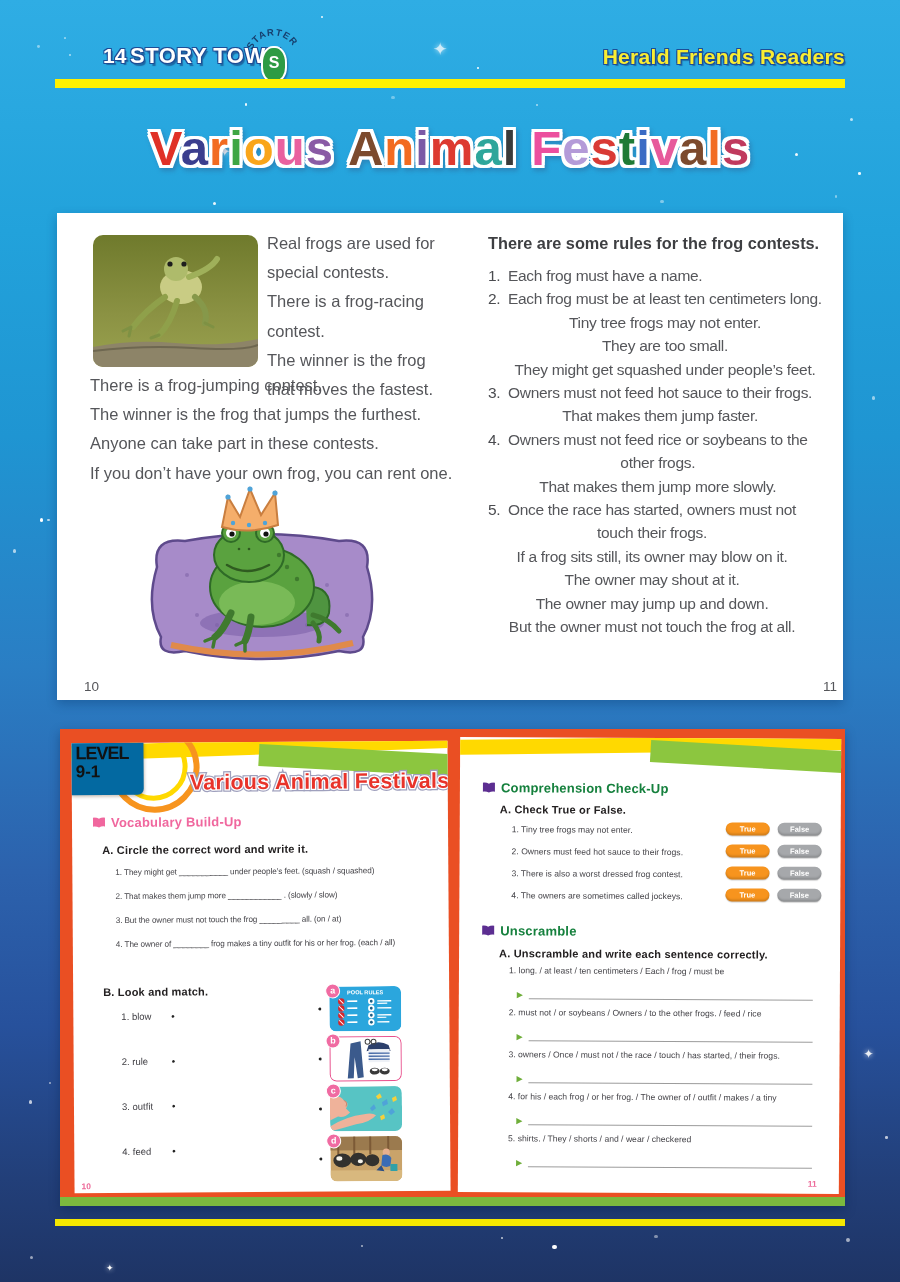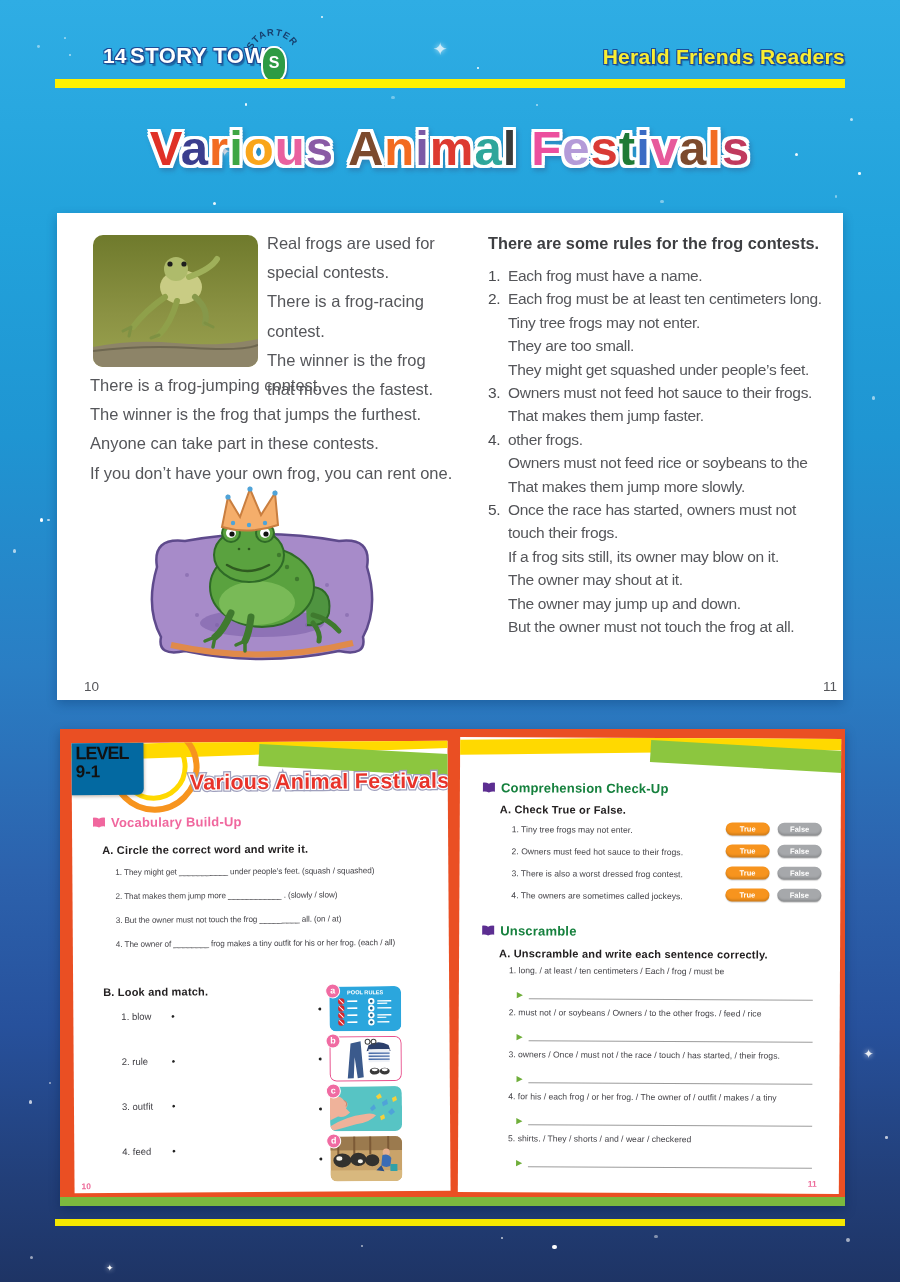--- a/index.html
+++ b/index.html
@@ -36,21 +36,21 @@
   .photo{position:absolute;left:36px;top:22px;width:165px;height:132px;border-radius:10px;overflow:hidden;}
   .intro{position:absolute;left:210px;top:16px;font-size:16.5px;line-height:29.2px;color:#55565a;white-space:nowrap;}
   .bodytext{position:absolute;left:33px;top:158px;font-size:16.5px;line-height:29.2px;color:#55565a;white-space:nowrap;}
   .prince{position:absolute;left:70px;top:262px;width:270px;height:205px;}
   .pnum-l{position:absolute;left:27px;top:466px;font-size:13.5px;color:#55565a;}
   .pnum-r{position:absolute;left:766px;top:466px;font-size:13.5px;color:#55565a;}
   .rhead{position:absolute;left:431px;top:21px;font-size:16.3px;font-weight:700;color:#3e3f42;white-space:nowrap;}
   #rulesList{position:absolute;left:431px;top:51px;}
   .rule{display:flex;font-size:15.5px;letter-spacing:-.3px;line-height:23.4px;color:#55565a;white-space:nowrap;}
   .rnum{width:20px;flex:none;color:#4a4b4f;}
-  .rlines{flex:none;}
+  .rlines{flex:none;text-align:center;}
 
   
   .ws{position:absolute;left:60px;top:729px;width:785px;height:477px;background:#ea4f23;box-shadow:0 4px 10px rgba(0,30,70,.35);}
   .ws-green{position:absolute;left:0;bottom:0;width:100%;height:9px;background:#7cb93e;}
   .wpage{position:absolute;background:#fff;overflow:hidden;}
   .wpage.left{left:13px;top:13px;width:376px;height:450px;transform:rotate(-.4deg);}
   .wpage.right{left:399px;top:9px;width:381px;height:455px;transform:rotate(.3deg);}
   .strip-y{position:absolute;left:-8px;top:3px;width:112%;height:15px;background:#ffd900;transform:rotate(-1.6deg);transform-origin:left top;}
   .strip-g{position:absolute;left:50%;top:2px;width:58%;height:22px;background:#8cc63f;transform:rotate(3.4deg);transform-origin:left top;}
   .wpage.right .strip-y{transform:rotate(-1deg);}
@@ -267,22 +267,22 @@
         <div class="rule">
           <span class="rnum">3.</span>
           <div class="rlines">
             <div>Owners must not feed hot sauce to their frogs.</div>
             <div>That makes them jump faster.</div>
           </div>
         </div>
         <div class="rule">
           <span class="rnum">4.</span>
           <div class="rlines">
+            <div>Owners must not feed rice or soybeans to the</div>
             <div>other frogs.</div>
-            <div>Owners must not feed rice or soybeans to the</div>
             <div>That makes them jump more slowly.</div>
           </div>
         </div>
         <div class="rule">
           <span class="rnum">5.</span>
           <div class="rlines">
             <div>Once the race has started, owners must not</div>
             <div>touch their frogs.</div>
             <div>If a frog sits still, its owner may blow on it.</div>
             <div>The owner may shout at it.</div>

